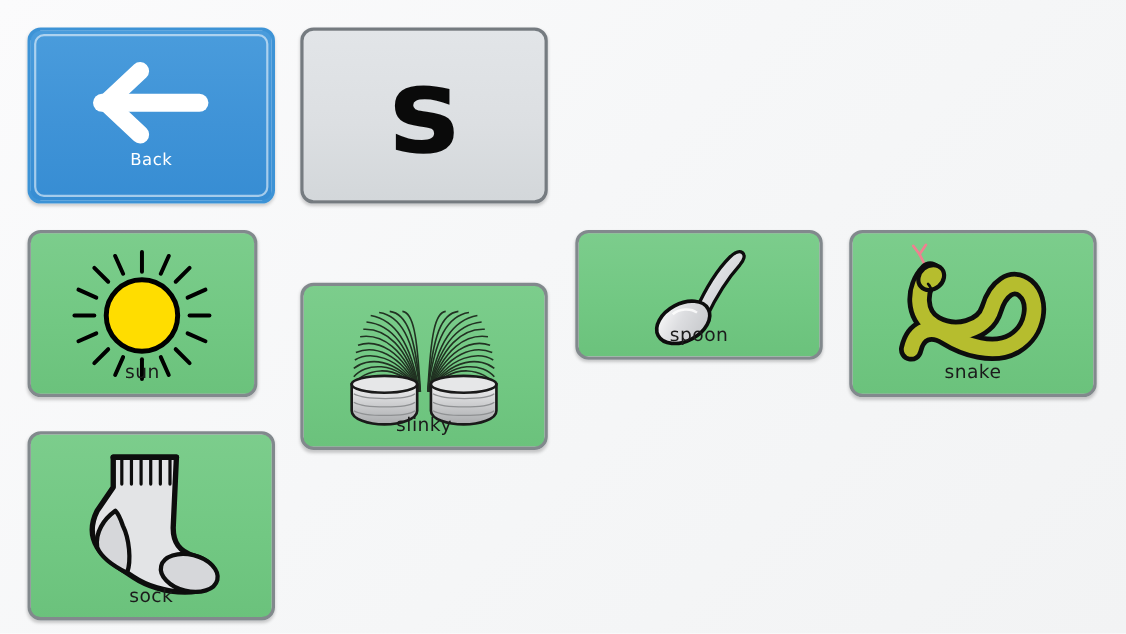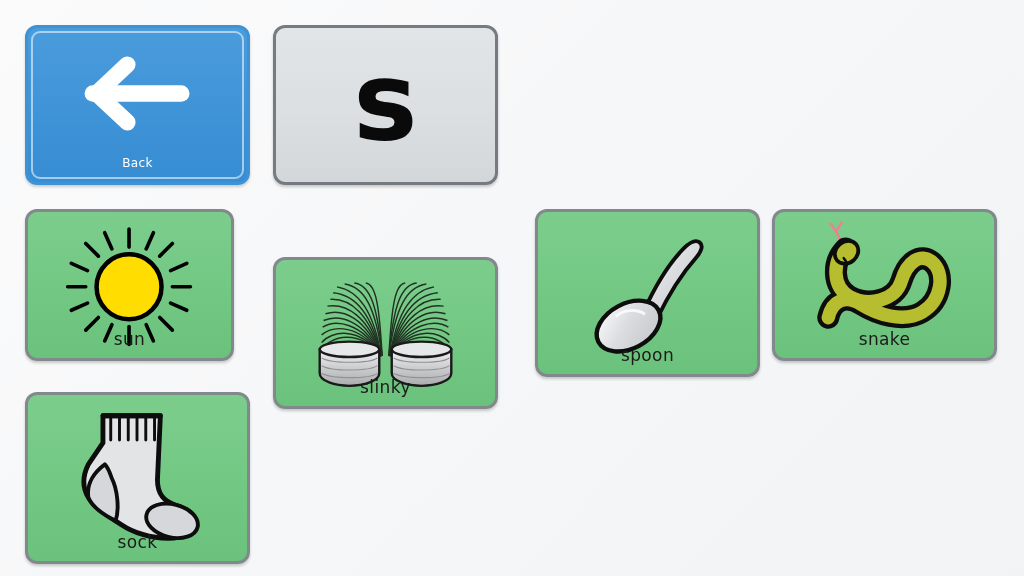--- a/index.html
+++ b/index.html
@@ -72,22 +72,22 @@
     right: 0;
     bottom: 9px;
     text-align: center;
     font-family: "DejaVu Sans", "Liberation Sans", sans-serif;
     font-size: 17px;
     letter-spacing: 0.4px;
     color: #1b1b1b;
   }
   .card--back .card-label {
     color: #ffffff;
-    bottom: 12px;
-    font-size: 12px;
+    bottom: 28px;
+    font-size: 15px;
     margin-top: 12px;
   }
 
   .letter-glyph {
     position: absolute;
     left: 0; right: 0; top: 0; bottom: 0;
     display: flex;
     align-items: center;
     justify-content: center;
     font-family: "DejaVu Sans", "Liberation Sans", sans-serif;
@@ -208,21 +208,21 @@
             <path d="M121,102 C131,108 171,108 179,102"></path>
             <path d="M121,110 C131,116 171,116 179,110"></path>
             <path d="M121,118 C131,124 171,124 179,118"></path>
           </g>
         </g>
       </svg>
     </div>
     <div class="card-label">slinky</div>
   </div>
 
-  <div class="card card--word" style="left:523px; top:209px; width:225px; height:168px;margin-left:12px;">
+  <div class="card card--word" style="left:523px; top:209px; width:225px; height:118px;">
     <div class="card-art">
       <svg viewBox="0 0 225 152" preserveAspectRatio="xMidYMid meet">
         <defs>
           <linearGradient id="spn" x1="0" y1="0" x2="1" y2="1">
             <stop offset="0%" stop-color="#ffffff"></stop>
             <stop offset="45%" stop-color="#dcdde0"></stop>
             <stop offset="100%" stop-color="#c2c4c7"></stop>
           </linearGradient>
         </defs>
 

